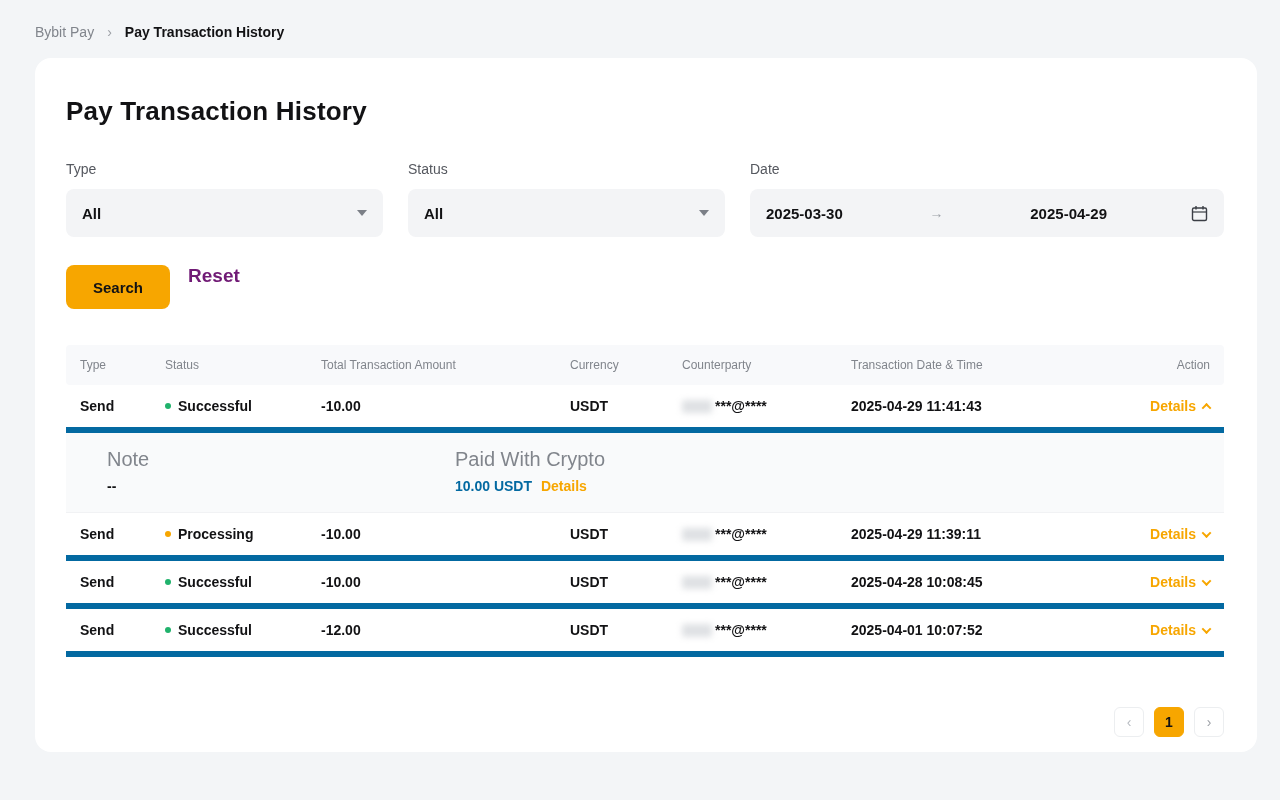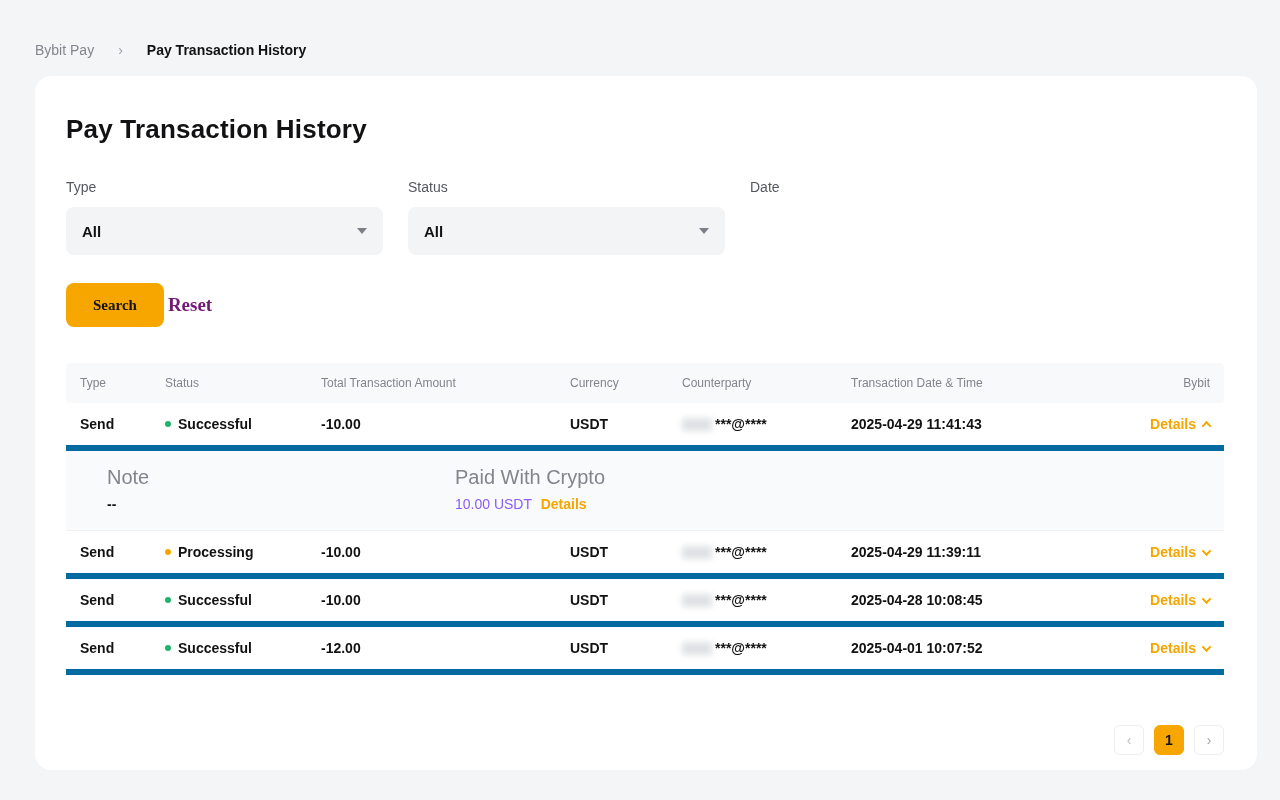--- a/index.html
+++ b/index.html
@@ -4,21 +4,21 @@
 <style>
   * { margin:0; padding:0; box-sizing:border-box; }
   html,body { width:1280px; height:800px; overflow:hidden; }
   body {
     background:#f3f5f7;
     font-family:"Liberation Sans","DejaVu Sans",sans-serif;
     color:#121214;
   }
 
   
-  .topbar { padding:42px 0 18px 35px; display:flex; align-items:center; gap:24px; font-size:14px; }
+  .topbar { padding:24px 0 18px 35px; display:flex; align-items:center; gap:13px; font-size:14px; }
   .crumb-parent { color:#81858c; cursor:pointer; }
   .crumb-sep { color:#9ca0a6; font-size:14px; }
   .crumb-current { color:#121214; font-weight:700; }
 
   
   .card {
     margin:0 23px 0 35px;
     background:#ffffff;
     border-radius:16px;
     padding:38px 33px 40px 31px;
@@ -41,21 +41,21 @@
   }
   .datefield {
     width:474px; height:48px; background:#f3f4f6; border-radius:8px;
     display:flex; align-items:center; padding:0 16px; cursor:pointer;
   }
   .date-val { font-size:15px; font-weight:700; color:#121214; }
   .date-arrow { color:#9ca0a6; font-size:14px; flex:1; text-align:center; }
   .cal-icon { margin-left:84px; display:flex; align-items:center; }
 
   
-  .actions-row { display:flex; align-items:center; gap:4px; margin-top:28px;font-family:Liberation Serif, serif; }
+  .actions-row { display:flex; align-items:flex-start; gap:18px; margin-top:28px; }
   .btn-search {
     background:#f7a600; border:none; border-radius:8px; height:44px; padding:0 27px;
     font-size:15px; font-weight:700; color:#121214; cursor:pointer;
     font-family:inherit;
   }
   .btn-reset {
     background:none; border:none; color:#701a75; font-size:19px; font-weight:700;
     cursor:pointer; font-family:inherit;
   }
 
@@ -105,21 +105,21 @@
   .orderid-row { margin-top:9px; display:flex; align-items:flex-end; gap:10px; }
   .orderid-blur {
     width:202px; height:18px; border-bottom:1px dashed #d3d6da;
     display:flex; align-items:center;
   }
   .orderid-blur i {
     display:block; width:150px; height:11px; background:#e3e5e8; border-radius:2px; filter:blur(3px);
   }
   .copy-btn { background:none; border:none; cursor:pointer; padding:0; display:flex; }
   .paid-row { margin-top:7px; font-size:14px; }
-  .paid-value { font-weight:400; color:#8b5cf6; }
+  .paid-value { font-weight:700; color:#0369a1; }
   .paid-details-link { color:#f7a600; font-weight:700; cursor:pointer; margin-left:5px; text-decoration:none; }
 
   
   .pagination { display:flex; justify-content:flex-end; gap:10px; margin-top:50px; }
   .page-btn {
     width:30px; height:30px; border-radius:6px; border:1px solid #eceef0; background:#ffffff;
     color:#b6bac0; font-size:14px; display:flex; align-items:center; justify-content:center;
     cursor:pointer; font-family:inherit;
   }
   .page-btn.next { color:#9ca0a6; }
@@ -150,38 +150,51 @@
     </div>
     <div>
       <div class="filter-label">Status</div>
       <div class="select">
         <span class="select-value">All</span>
         <span class="caret"></span>
       </div>
     </div>
     <div>
       <div class="filter-label">Date</div>
+      <div class="datefield">
+        <span class="date-val">2025-03-30</span>
+        <span class="date-arrow">→</span>
+        <span class="date-val">2025-04-29</span>
+        <span class="cal-icon">
+          <svg width="17" height="17" viewBox="0 0 17 17" fill="none">
+            <rect x="1.5" y="3" width="14" height="12.5" rx="1.5" stroke="#3b3e45" stroke-width="1.4"></rect>
+            <line x1="5" y1="1" x2="5" y2="4.5" stroke="#3b3e45" stroke-width="1.4"></line>
+            <line x1="12" y1="1" x2="12" y2="4.5" stroke="#3b3e45" stroke-width="1.4"></line>
+            <line x1="1.5" y1="7" x2="15.5" y2="7" stroke="#3b3e45" stroke-width="1.2"></line>
+          </svg>
+        </span>
+      </div>
     </div>
   </div>
 
   <div class="actions-row">
     <button class="btn-search">Search</button>
     <button class="btn-reset">Reset</button>
   </div>
 
   <div class="table">
 
     <div class="t-head">
       <span>Type</span>
       <span>Status</span>
       <span>Total Transaction Amount</span>
       <span>Currency</span>
       <span>Counterparty</span>
       <span>Transaction Date &amp; Time</span>
-      <span class="col-action">Bybit</span>
+      <span class="col-action">Action</span>
     </div>
 
     <div class="t-row">
       <span>Send</span>
       <span class="status-cell" data-status="success">
         <span class="dot"></span>
         <span>Successful</span>
       </span>
       <span>-10.00</span>
       <span>USDT</span>

